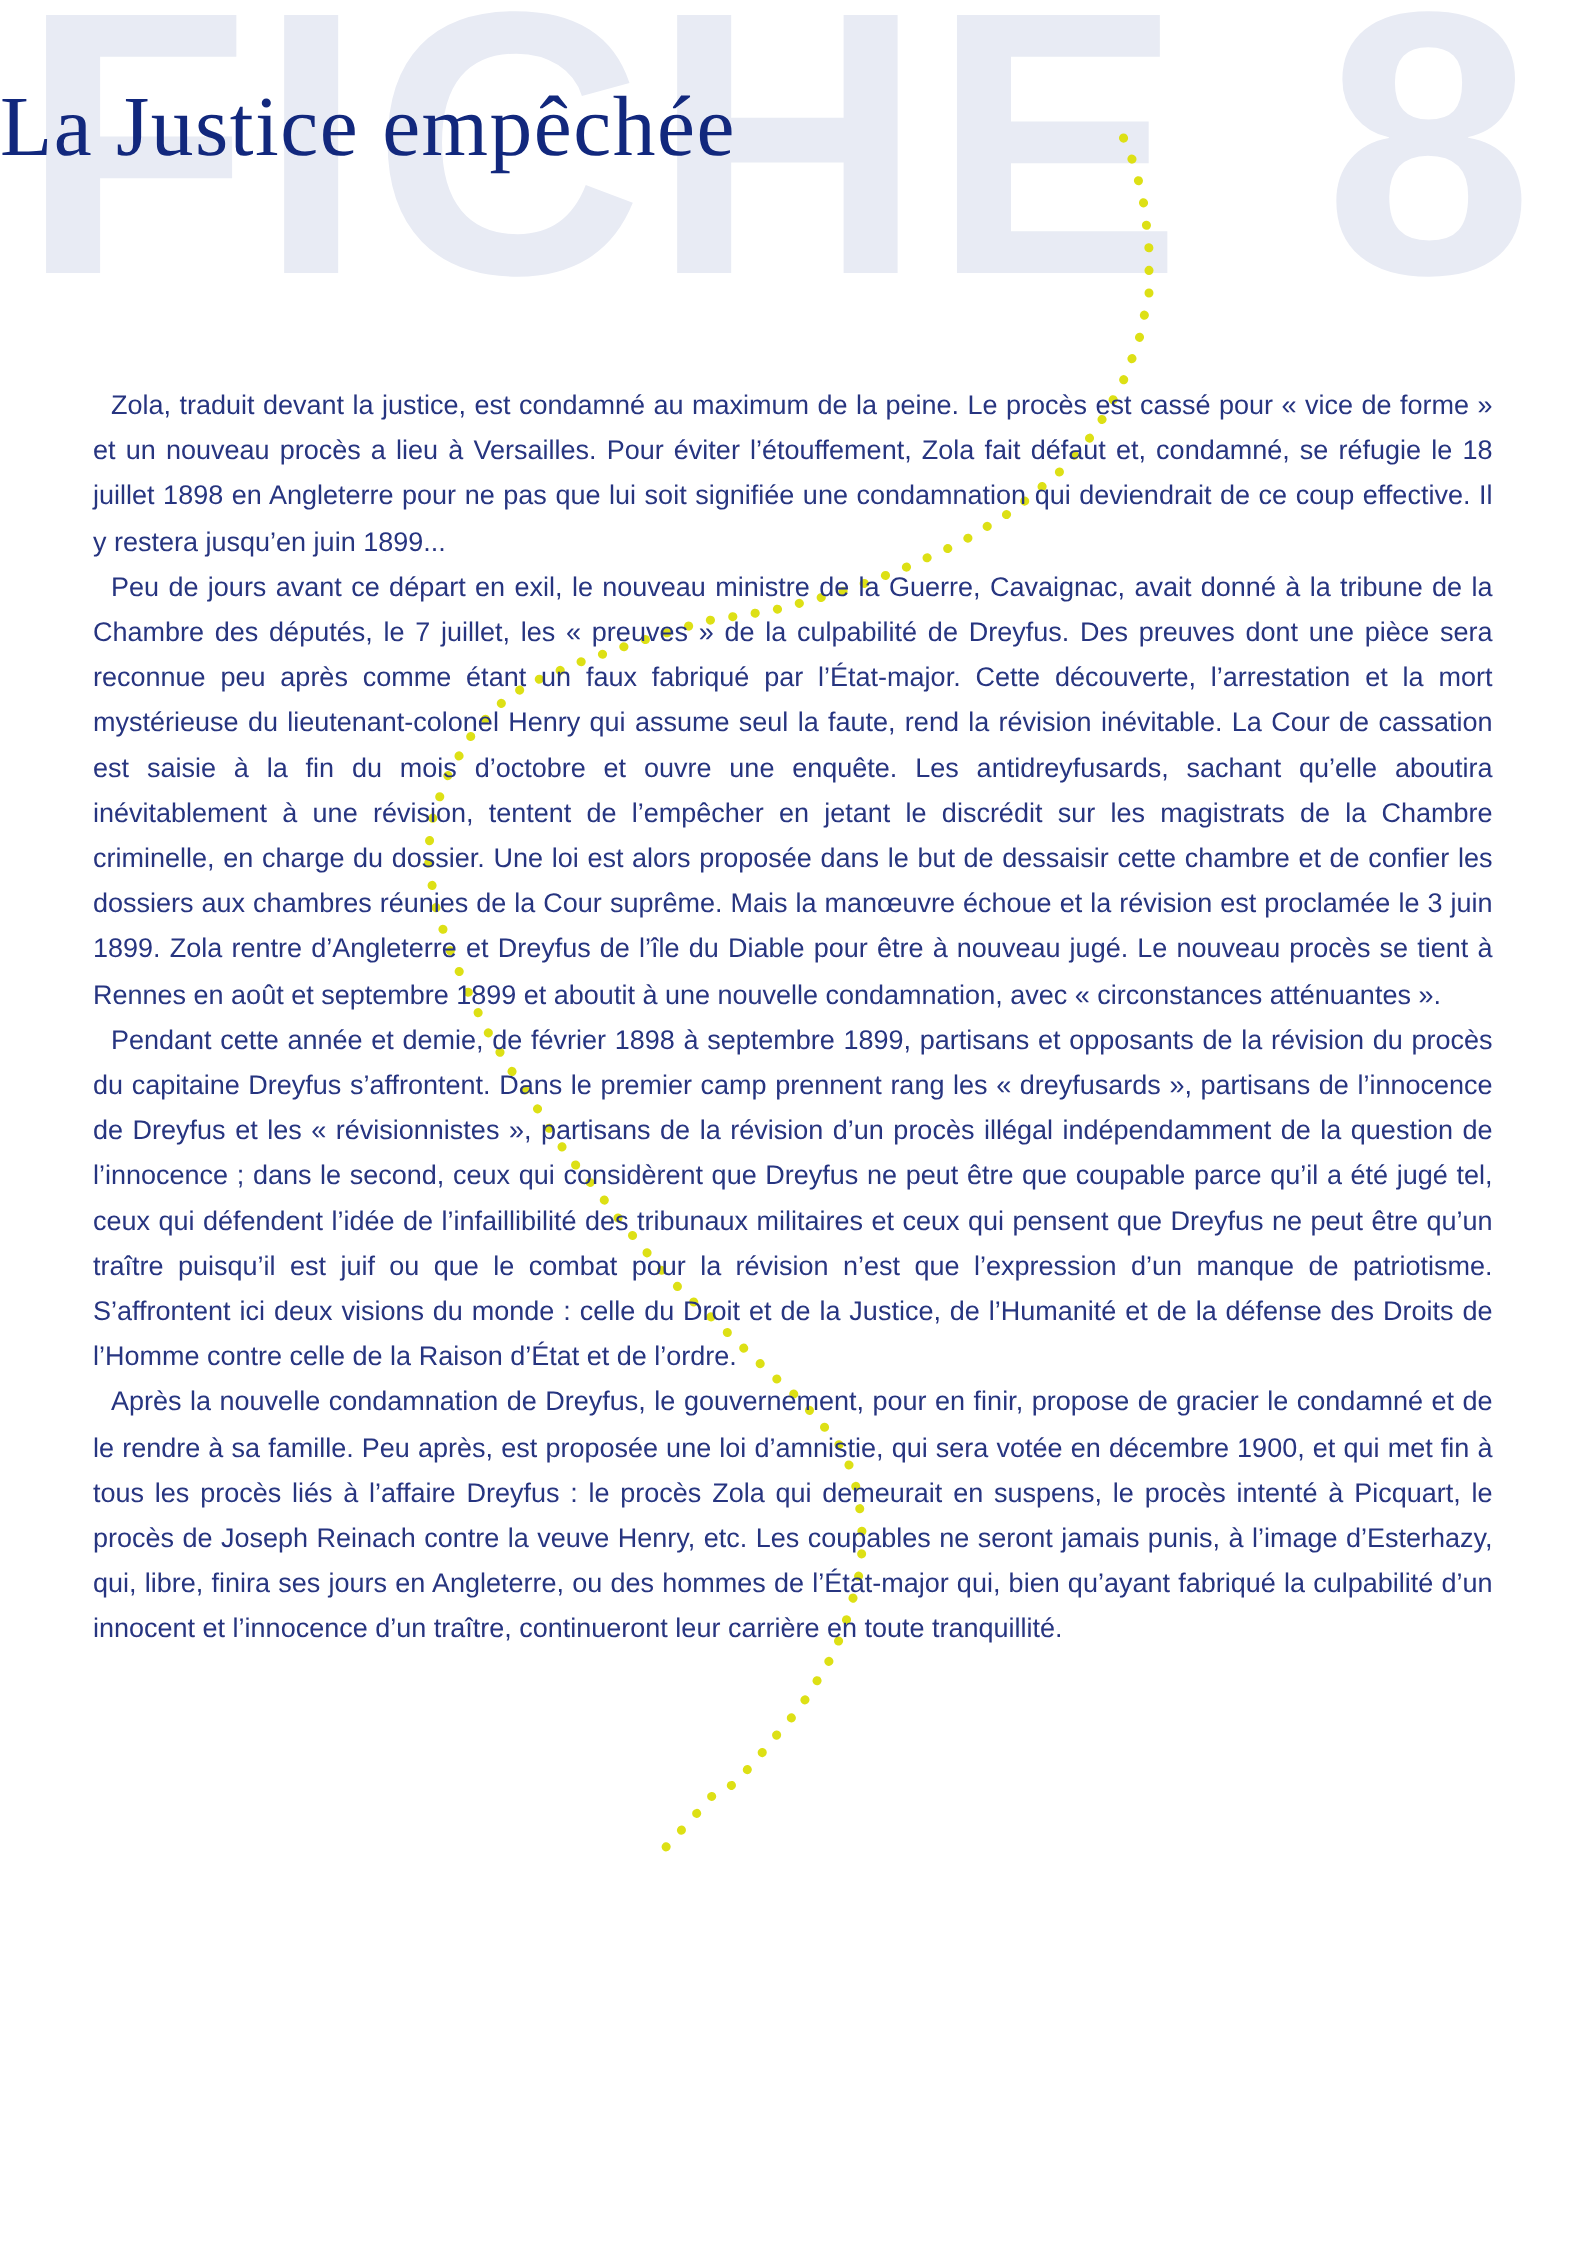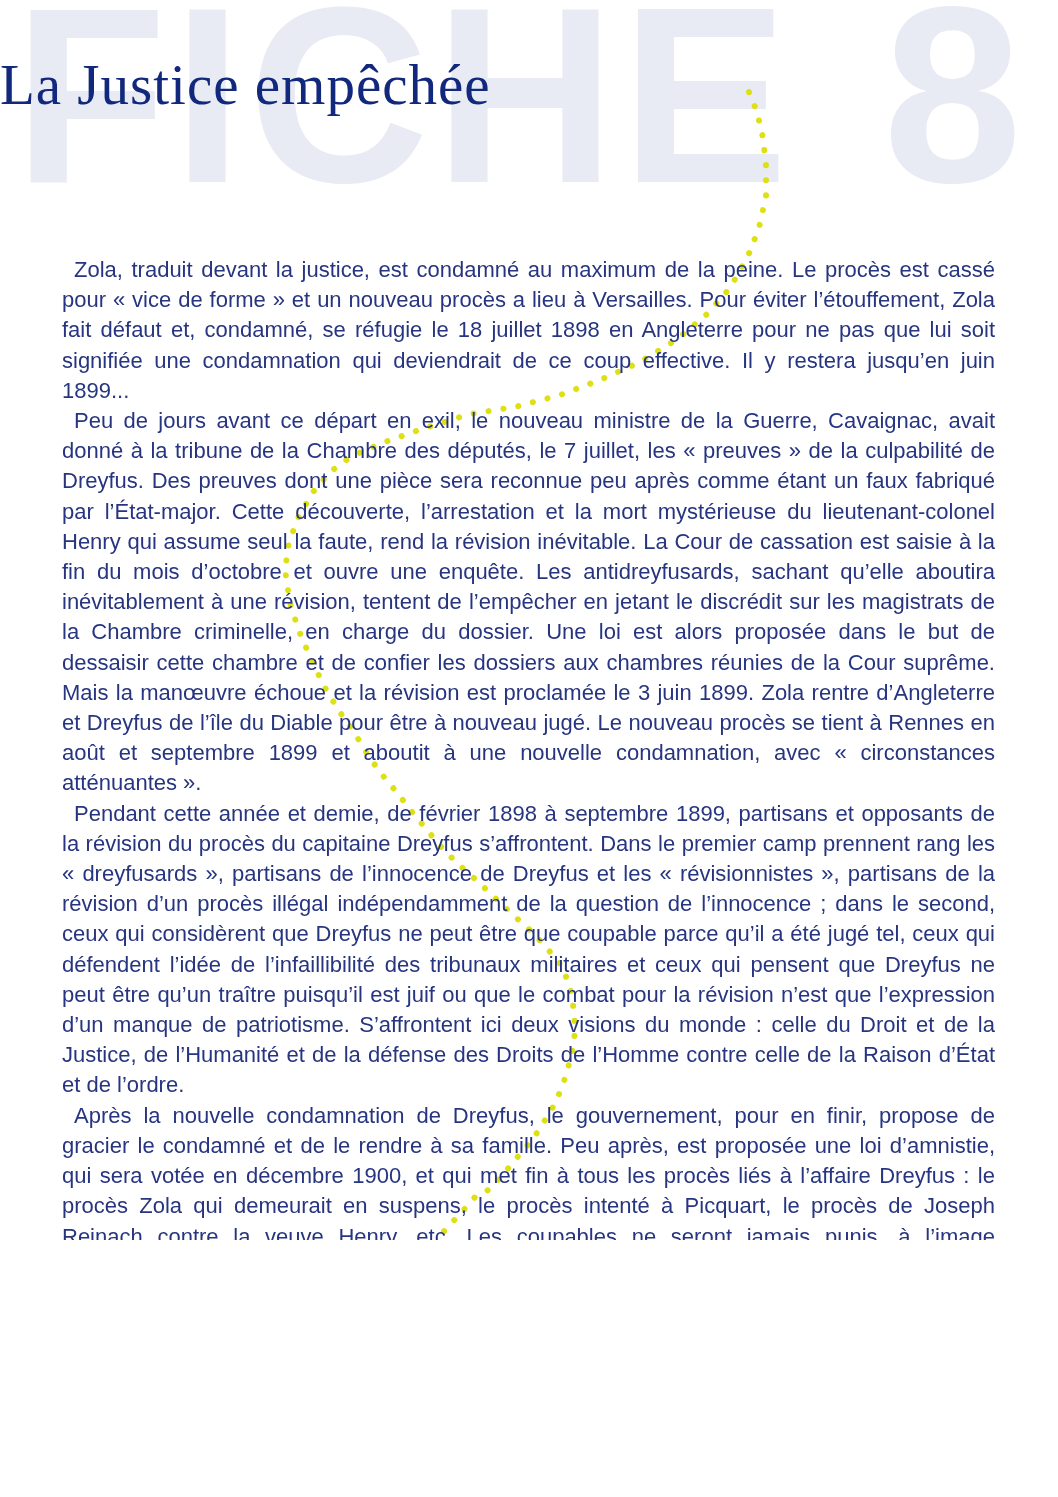--- a/index.html
+++ b/index.html
@@ -47,21 +47,21 @@
     font-weight: normal;
     font-size: 57px;
     letter-spacing: 1px;
     z-index: 2;
   }
   .body-text {
     position: absolute;
     top: 255px;
     left: 62px;
     width: 933px;
-    font-size: 22px;
+    font-size: 18px;
     line-height: 30.2px;
     text-align: justify;
     z-index: 2;
   }
   .body-text p {
     margin: 0;
     padding: 0;
     text-indent: 12px;
   }
 </style>

